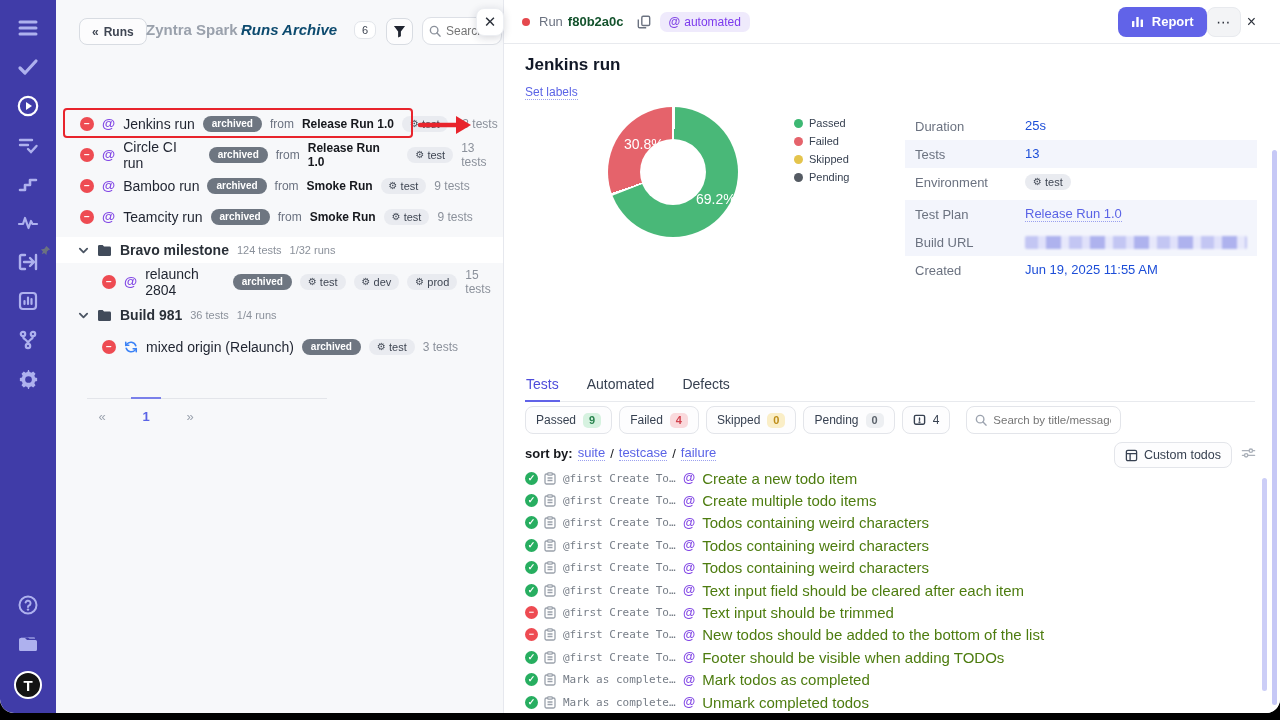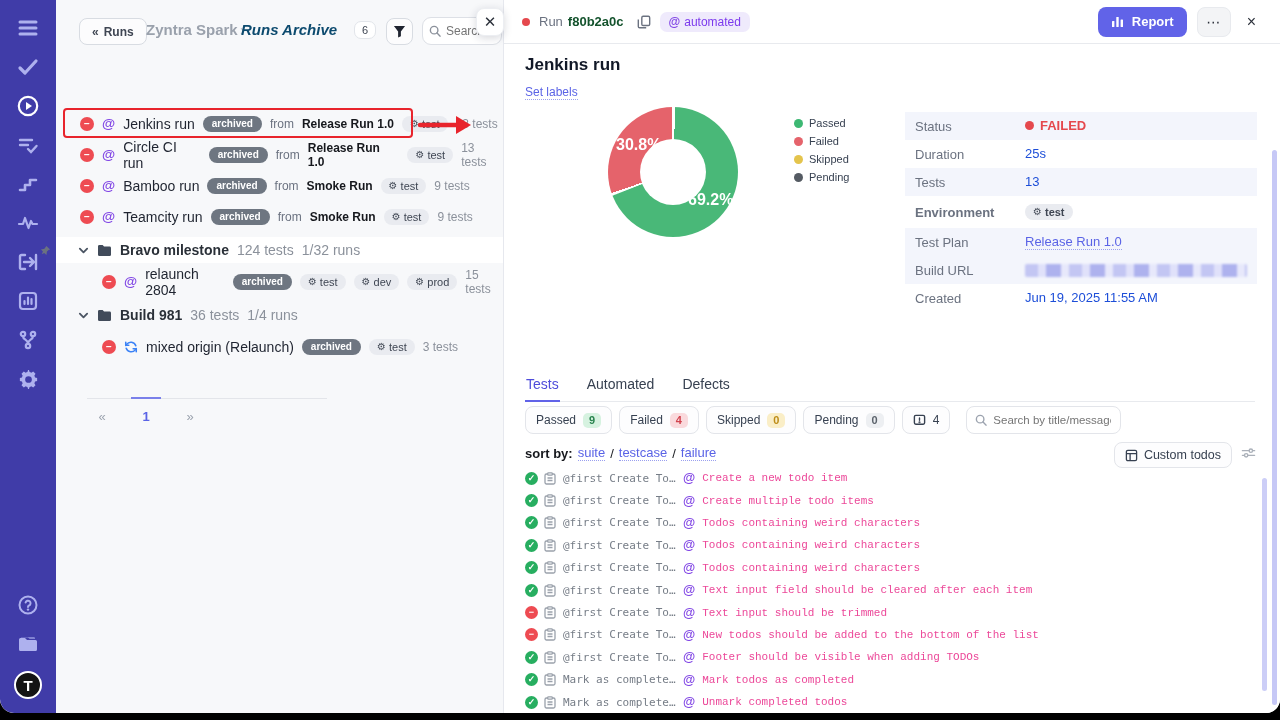--- a/index.html
+++ b/index.html
@@ -41,49 +41,49 @@
   .at-icon { color:#8247e5; font-weight:bold; font-size:13.5px; flex:none; }
   .mixed-icon { color:#3b82f6; flex:none; display:flex; }
   .run-name { font-size:14px; color:#1f2430; }
   .pill-archived { background:#6e7681; color:#fff; font-size:10px; font-weight:bold; padding:2.5px 9px; border-radius:9px; }
   .from-label { font-size:12px; color:#6b7280; }
   .from-plan { font-size:12px; font-weight:bold; color:#16181d; }
   .env-chip { background:#e9ebf0; border-radius:10px; padding:2px 8px; font-size:11px; color:#3f4653; display:inline-flex; align-items:center; gap:3px; }
   .gear { font-family:"DejaVu Sans", sans-serif; font-size:10px; color:#474e5a; line-height:1; }
   .tests-count { font-size:12px; color:#8b919b; }
   .folder-name { font-size:14px; font-weight:bold; color:#2a3038; }
-  .folder-meta { font-size:14px; color:#8b919b; }
+  .folder-meta { font-size:11px; color:#8b919b; }
   .pin-ic { position:absolute; left:-16px; top:5px; color:#6b7280; }
   .chev { color:#4b5563; display:flex; }
 
   .lp-pagination { position:absolute; left:31px; top:398px; width:240px; border-top:1px solid #e3e5ea; display:flex; gap:14px; padding-top:8px; }
   .pg-item { width:30px; text-align:center; font-size:13px; color:#9ca3af; cursor:pointer; padding-top:2px; }
   .pg-item.current { color:#5a63e6; font-weight:bold; border-top:2.5px solid #7a80ea; margin-top:-10.5px; padding-top:10px; }
 
   
   .right-panel { position:absolute; left:504px; top:0; right:0; bottom:0; background:#fff; }
   .rp-header { position:absolute; left:0; top:0; right:0; height:44px; border-bottom:1px solid #e8eaee; display:flex; align-items:center; padding:0 18px; gap:9px; }
   .dot-red { width:8px; height:8px; border-radius:50%; background:#e5484d; flex:none; }
   .rh-run-label { font-size:13px; color:#6b7280; }
   .rh-run-id { font-size:13px; font-weight:bold; color:#14532d; margin-left:-4px; }
   .copy-ic { color:#6b7280; display:flex; cursor:pointer; margin-left:4px; }
   .badge-automated { background:#efeafc; color:#7c3aed; font-size:12px; padding:3px 9px; border-radius:7px; display:flex; align-items:center; gap:4px; cursor:default; }
-  .rh-right { margin-left:auto; display:flex; align-items:center; gap:10px; }
+  .rh-right { margin-left:auto; display:flex; align-items:center; }
   .btn-report { background:#6163e8; color:#fff; border:none; border-radius:8px; height:30px; padding:0 13px; font-size:13px; font-weight:bold; display:flex; align-items:center; gap:7px; cursor:pointer; }
   .btn-more { background:#f3f4f6; border:1px solid #e8eaee; border-radius:8px; height:30px; width:34px; font-size:14px; color:#2b303a; display:flex; align-items:center; justify-content:center; cursor:pointer; letter-spacing:1px; }
   .btn-x { font-size:16px; color:#2b303a; cursor:pointer; padding:2px 6px; }
 
   .rp-title { position:absolute; left:21px; top:55px; font-size:17px; font-weight:bold; color:#111827; }
   .set-labels { position:absolute; left:21px; top:85px; font-size:12px; color:#5a63e6; border-bottom:1px dotted #9aa0ef; cursor:pointer; }
 
   
   .donut-wrap { position:absolute; left:104px; top:107px; width:130px; height:130px; }
   .donut { width:130px; height:130px; border-radius:50%; position:relative; }
   .donut::after { content:""; position:absolute; left:32px; top:32px; width:66px; height:66px; border-radius:50%; background:#fff; }
-  .donut-label { position:absolute; color:#fff; font-size:16px; font-weight:bold; z-index:2; }
+  .donut-label { position:absolute; color:#fff; font-size:14px; font-weight:normal; z-index:2;margin-left:8px; }
   .dl-failed { left:8px; top:29px; }
   .dl-passed { left:80px; top:84px; }
 
   .legend { position:absolute; left:290px; top:117px; display:flex; flex-direction:column; gap:6px; }
   .legend-item { display:flex; align-items:center; gap:6px; font-size:11px; color:#374151; }
   .legend-dot { width:9px; height:9px; border-radius:50%; flex:none; }
   .ld-passed { background:#3db873; } .ld-failed { background:#e5636b; } .ld-skipped { background:#e4c44c; } .ld-pending { background:#555b63; }
 
   
   .details { position:absolute; left:401px; top:112px; width:352px; }
@@ -119,21 +119,21 @@
   .sliders-ic { position:absolute; right:24px; top:446px; color:#aab0b9; cursor:pointer; display:flex; }
 
   .tests-list { position:absolute; left:0; top:467px; right:14px; bottom:0; overflow:hidden; }
   .t-row { height:22.4px; display:flex; align-items:center; cursor:pointer; }
   .t-status { margin-left:21px; width:13px; height:13px; border-radius:50%; display:flex; align-items:center; justify-content:center; color:#fff; font-size:9px; font-weight:bold; flex:none; line-height:1; }
   .t-status.passed { background:#27ae60; }
   .t-status.failed { background:#ee4b52; }
   .t-clip { margin-left:6px; color:#9aa1ab; display:flex; flex:none; }
   .t-suite { margin-left:7px; width:114px; flex:none; font-family:"DejaVu Sans Mono", monospace; font-size:11px; color:#767d87; white-space:nowrap; overflow:hidden; }
   .t-at { margin-left:6px; color:#8247e5; font-weight:bold; font-size:12.5px; flex:none; }
-  .t-title { margin-left:7px; font-size:11px; color:#ec4899; white-space:nowrap;font-family:Liberation Mono, monospace; }
+  .t-title { margin-left:7px; font-size:15px; color:#4d7c0f; white-space:nowrap; }
 
   
   .scroll-outer { position:absolute; right:3px; top:150px; bottom:8px; width:5px; border-radius:3px; background:#c6c8f6; }
   .scroll-inner { position:absolute; right:13px; top:478px; bottom:22px; width:5px; border-radius:3px; background:#cccef7; }
 
   
   .ann-box { position:absolute; left:63px; top:108px; width:350px; height:30px; border:2.5px solid #e8242c; border-radius:4px; z-index:40; pointer-events:none; }
   .ann-arrow { position:absolute; left:418px; top:112px; z-index:40; pointer-events:none; }
 
   svg { overflow:visible; }
@@ -466,36 +466,29 @@
           <span class="legend-dot ld-skipped"></span>
           <span>Skipped</span>
         </span>
       <span class="legend-item">
           <span class="legend-dot ld-pending"></span>
           <span>Pending</span>
         </span>
     </div>
 
     <div class="details">
-      <div class="d-row alt">
-        <span class="d-label">Status</span>
-        <span class="d-value d-status">
-            <span class="dot-red"></span>
-            <span>FAILED</span>
-          </span>
-      </div>
       <div class="d-row">
         <span class="d-label">Duration</span>
         <span class="d-value">25s</span>
       </div>
       <div class="d-row alt">
         <span class="d-label">Tests</span>
         <span class="d-value">13</span>
       </div>
-      <div class="d-row" style="min-height:32px;align-items:center;font-weight:bold;">
+      <div class="d-row" style="min-height:32px;align-items:flex-start;">
         <span class="d-label">Environment</span>
         <span class="env-chip">
             <span class="gear">⚙</span>
             <span>test</span>
           </span>
       </div>
       <div class="d-row alt">
         <span class="d-label">Test Plan</span>
         <span class="d-value d-link">Release Run 1.0</span>
       </div>

